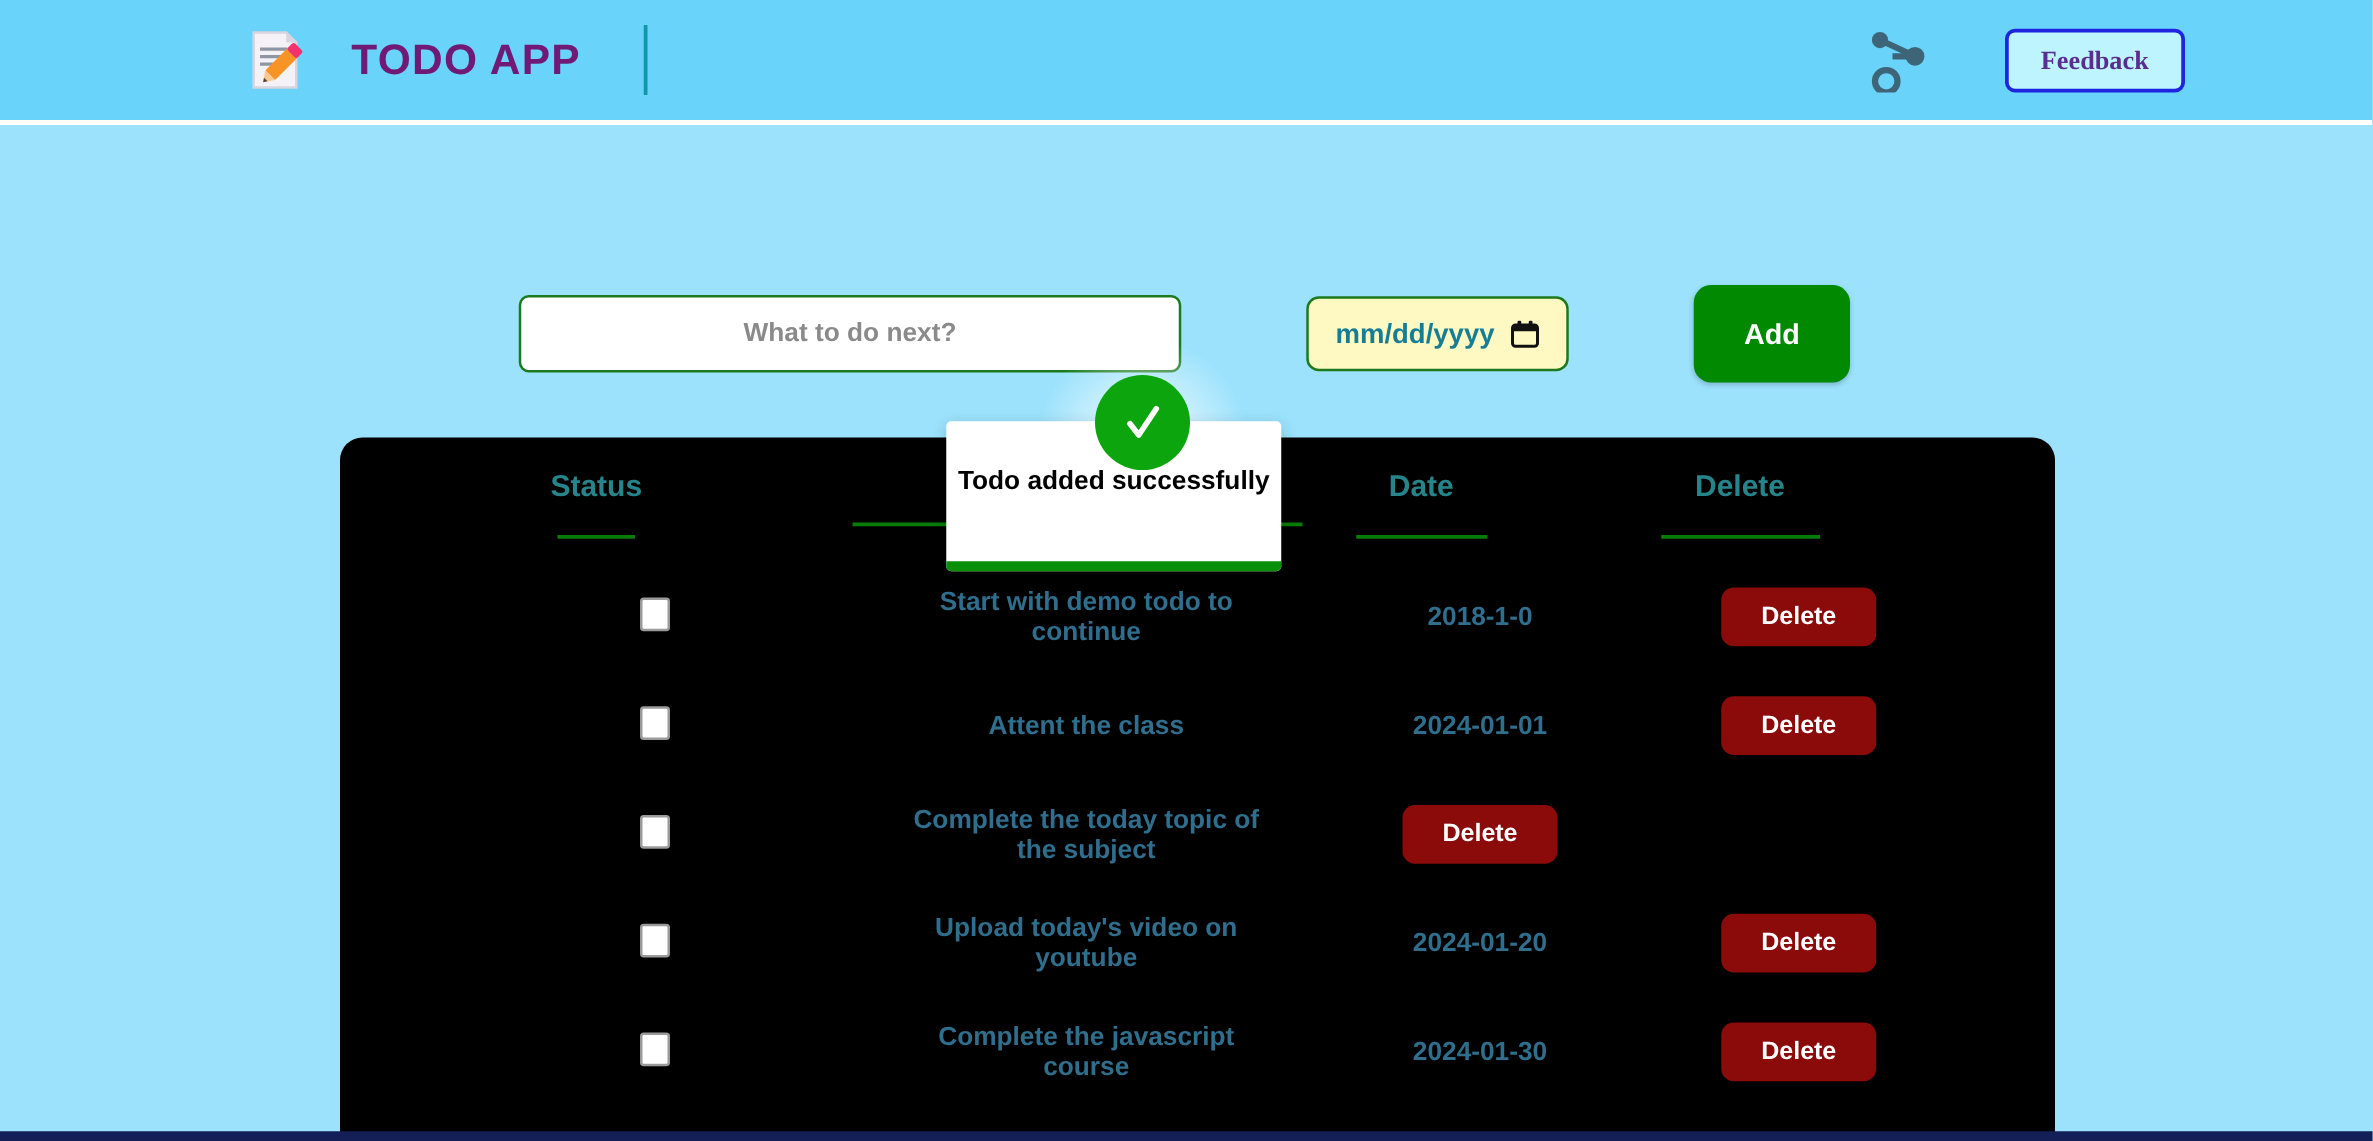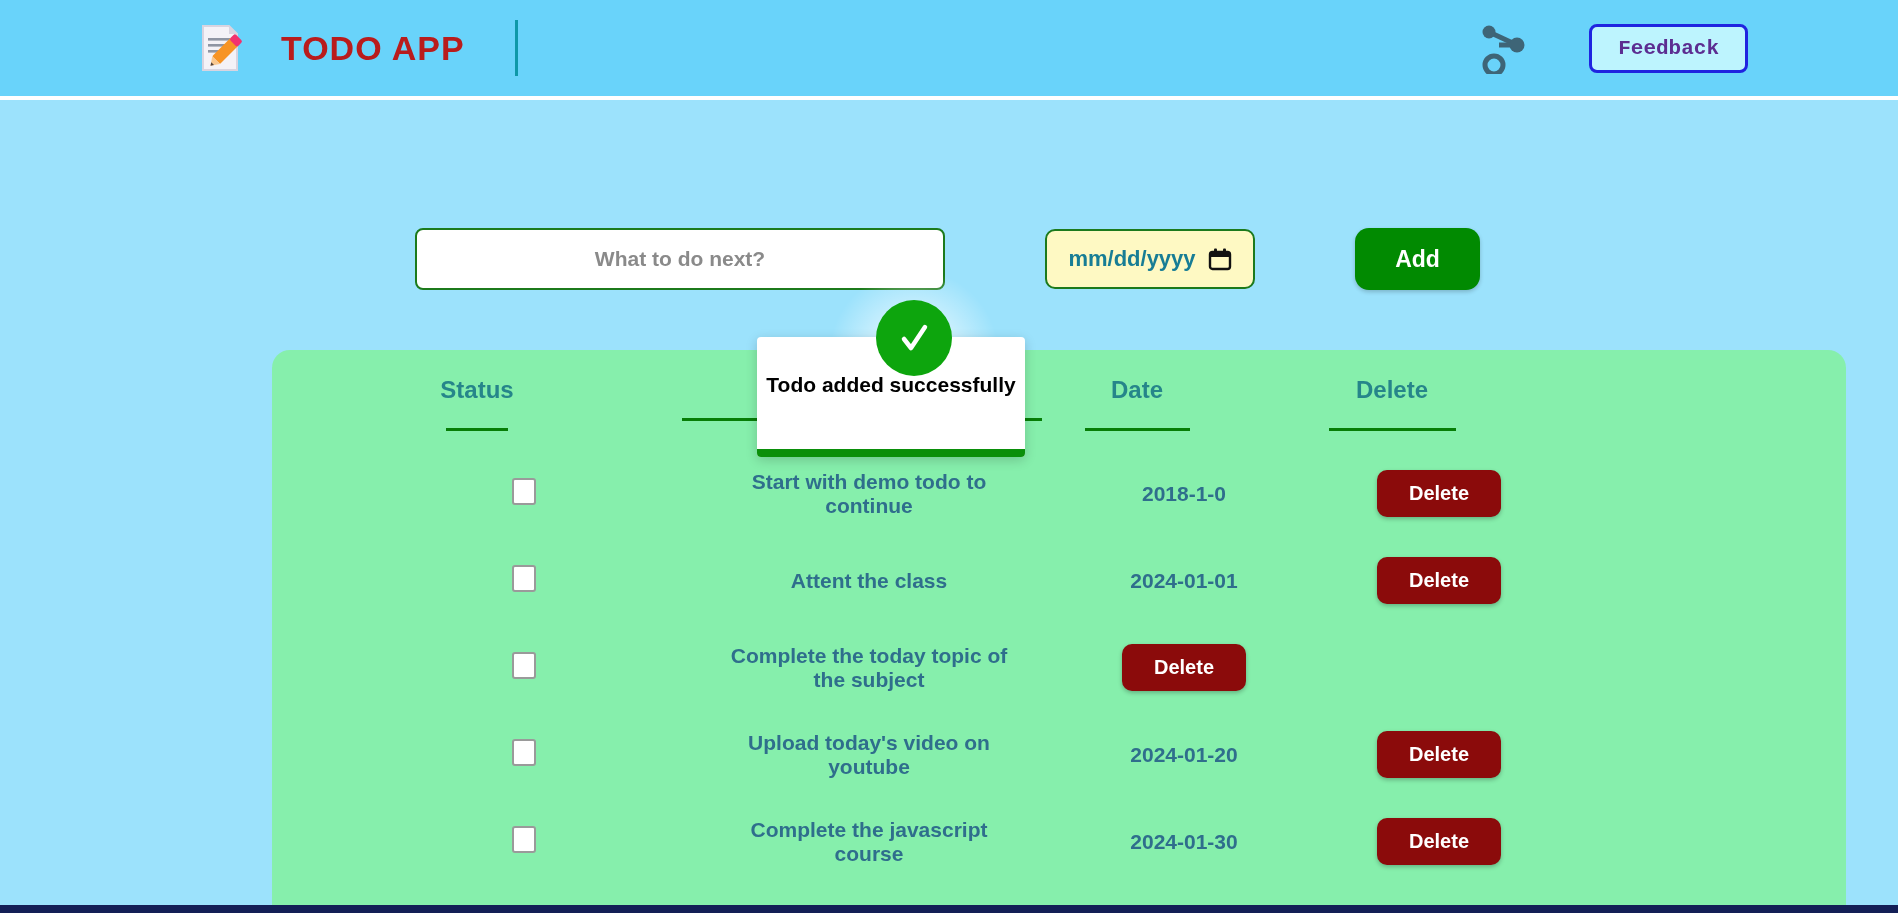--- a/index.html
+++ b/index.html
@@ -7,58 +7,58 @@
   body { font-family:"Liberation Sans", sans-serif; background:#9ce2fc; }
 
   
   .header {
     position:relative; height:100px; background:#69d3fa;
     border-bottom:4px solid #ffffff;
     display:flex; align-items:center;
   }
   .brand { display:flex; align-items:center; margin-left:195px; }
   .brand-icon { width:50px; height:52px; margin-right:36px; }
-  .app-title { color:#b91c1c; font-size:34px; font-weight:bold; letter-spacing:1px;text-align:center; }
+  .app-title { color:#701a75; font-size:34px; font-weight:bold; letter-spacing:1px;text-align:center; }
   .header-divider { width:3px; height:56px; background:#0e98a8; margin-left:50px; }
   .header-right { margin-left:auto; display:flex; align-items:center; margin-right:150px; }
   .share-icon { width:52px; height:52px; margin-right:60px; cursor:pointer; }
   .feedback-btn {
     background:#bdf4fe; border:3px solid #1f24e0; border-radius:8px;
     color:#5c2d91; font-weight:bold; font-size:21px;
-    padding:10px 26px; cursor:pointer; font-family:Liberation Mono, monospace;
+    padding:10px 26px; cursor:pointer; font-family:Liberation Serif, serif;
   }
 
   
   .main { position:relative; height:809px; background:#9ce2fc; }
 
   .form-row { position:absolute; top:128px; left:415px; display:flex; align-items:center; }
   .todo-input {
     width:530px; height:62px; background:#ffffff; border:2px solid #1c7a1c;
     border-radius:8px; text-align:center; font-size:21px; color:#555555;
     font-family:"Liberation Sans", sans-serif; outline:none; font-weight:bold;
   }
   .todo-input::placeholder { color:#8a8a8a; font-weight:bold; }
   .date-input {
     margin-left:100px; width:210px; height:60px; background:#fef9c3;
     border:2px solid #1c7a1c; border-radius:10px;
     display:flex; align-items:center; justify-content:center; cursor:pointer;
   }
   .date-text { color:#177d95; font-size:22px; font-weight:bold; margin-right:12px; }
   .cal-icon { width:24px; height:24px; }
   .add-btn {
-    margin-left:100px; width:125px; height:62px; background:#018a01; border:none;
+    margin-left:100px; width:125px; height:78px; background:#018a01; border:none;
     border-radius:14px; color:#ffffff; font-size:23px; font-weight:bold;
     cursor:pointer; box-shadow:0 2px 4px rgba(0,0,0,0.2);
     font-family:"Liberation Sans", sans-serif;
   }
 
   
   .panel {
-    position:absolute; left:272px; top:250px; width:1574px; height:559px;
-    background:#86efac; border-radius:18px 18px 0 0; z-index:1;
+    position:absolute; left:272px; top:250px; width:1372px; height:559px;
+    background:#000000; border-radius:18px 18px 0 0; z-index:1;
     padding-right:150px;
   }
   .grid-row { display:grid; grid-template-columns:410px 280px 350px 160px; align-items:center; }
   .thead { height:100px; padding-top:26px; align-items:start; }
   .th { text-align:center; }
   .th-label { color:#26858a; font-size:24px; font-weight:bold; display:inline-block; }
   .th-hr { height:3px; background:#077d07; margin:24px auto 0 auto; }
   .hr-status { width:62px; }
   .hr-todo { width:360px; }
   .hr-date { width:105px; }

